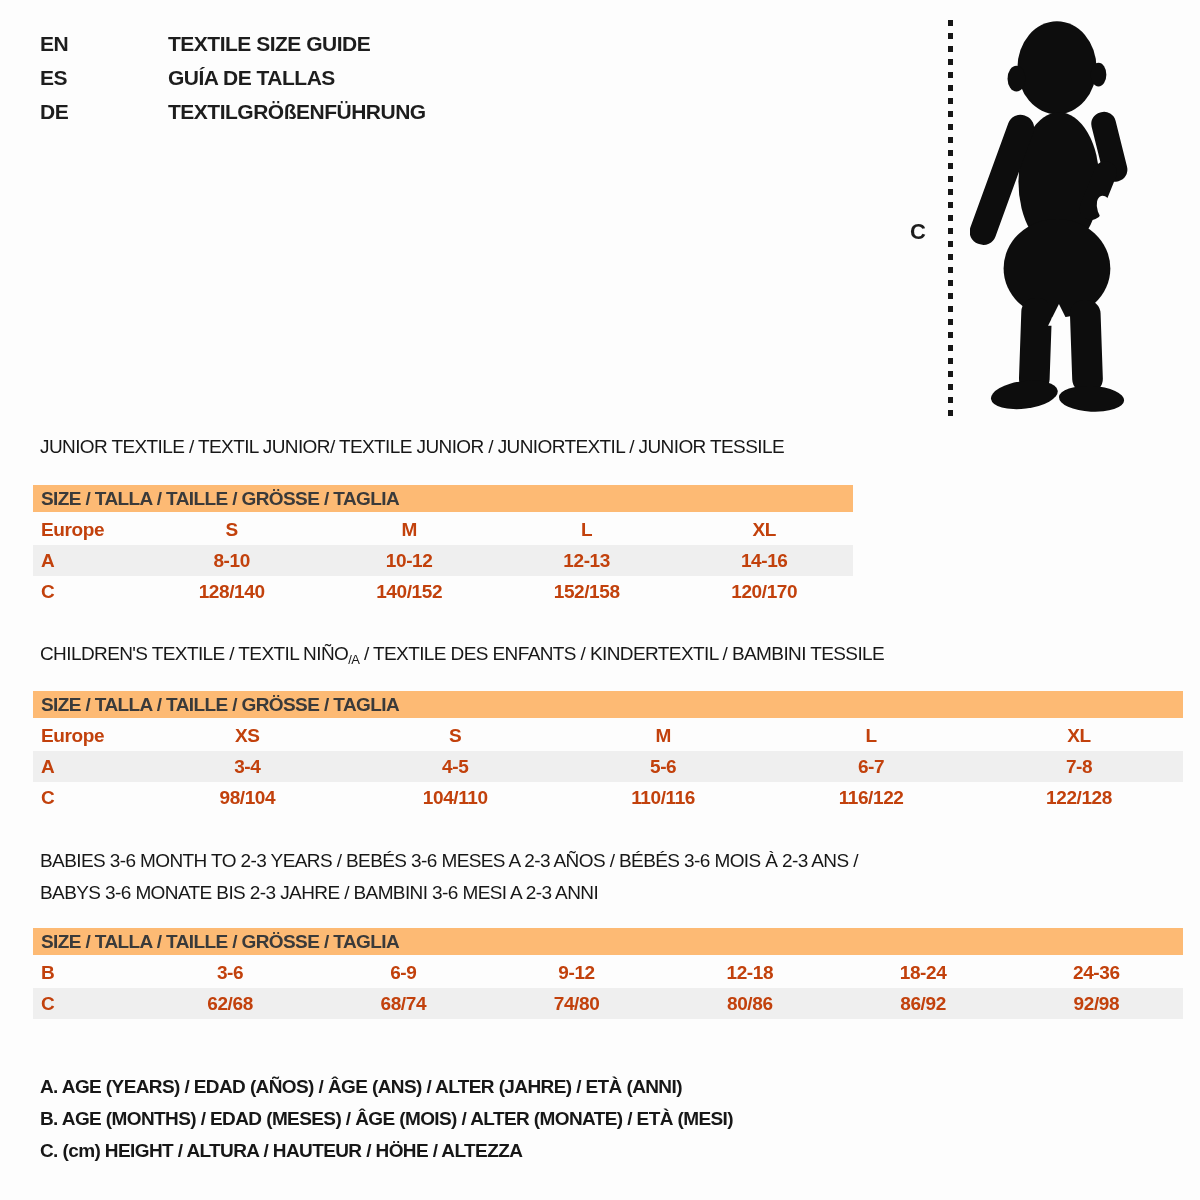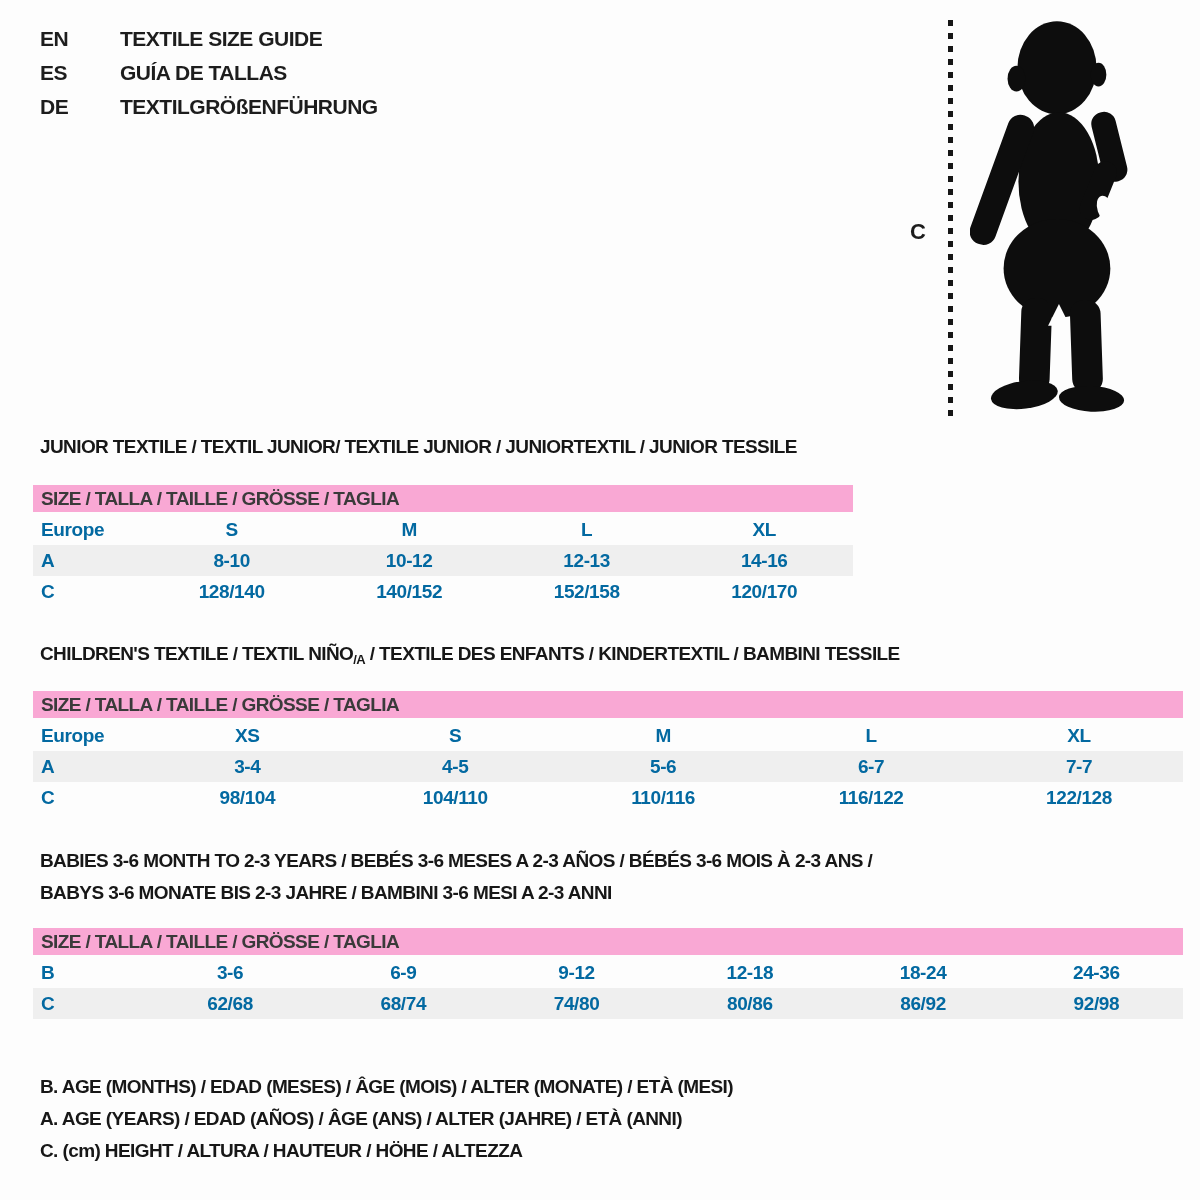--- a/index.html
+++ b/index.html
@@ -5,51 +5,51 @@
   html,body{margin:0;padding:0;}
   body{
     width:1200px;height:1200px;position:relative;overflow:hidden;
     background:#fdfdfd;color:#1d1d1d;
     font-family:"Liberation Sans",sans-serif;
   }
   .canvas{position:absolute;inset:0;}
 
   
   .langs{position:absolute;left:40px;top:27px;}
-  .lang-row{display:flex;height:34px;}
+  .lang-row{display:flex;height:34px;align-items:center;gap:48px;}
   .lang-code,.lang-label{font-weight:700;font-size:21px;letter-spacing:-0.5px;white-space:nowrap;}
   .lang-code{width:80px;}
 
   
   .measure-line{
     position:absolute;left:948px;top:20px;width:5px;height:396px;
     background:repeating-linear-gradient(to bottom,#161616 0 6px,transparent 6px 13px);
   }
   .measure-label{position:absolute;left:910px;top:219px;font-weight:700;font-size:22px;}
   .baby-svg{position:absolute;left:970px;top:12px;width:168px;height:408px;}
 
   
-  .sec-title{position:absolute;left:40px;font-weight:700;font-size:19px;letter-spacing:-0.6px;white-space:nowrap;color:#171717;}
+  .sec-title{position:absolute;left:40px;font-weight:400;font-size:19px;letter-spacing:-0.6px;white-space:nowrap;color:#171717;}
   .t-junior{top:436px;}
   .t-children{top:643px;}
   .t-babies{top:845px;line-height:32px;}
   .subscript{font-size:13px;vertical-align:-4px;letter-spacing:-0.6px;}
 
   
   .tbl{position:absolute;left:33px;}
   .junior-tbl{top:485px;width:820px;}
   .children-tbl{top:691px;width:1150px;}
   .babies-tbl{top:928px;width:1150px;}
   .size-bar{
-    height:27px;line-height:28px;background:#f9a8d4;color:#3a3a3a;
+    height:27px;line-height:28px;background:#fdba74;color:#3a3a3a;
     font-weight:700;font-size:19px;letter-spacing:-0.6px;
     padding-left:8px;box-sizing:border-box;margin-bottom:2px;white-space:nowrap;overflow:hidden;
   }
   table{width:100%;border-collapse:collapse;table-layout:fixed;}
-  td{height:31px;font-weight:700;font-size:19px;letter-spacing:-0.4px;text-align:center;padding:0;color:#0369a1;white-space:nowrap;}
+  td{height:31px;font-weight:700;font-size:19px;letter-spacing:-0.4px;text-align:center;padding:0;color:#c2410c;white-space:nowrap;}
   td.lbl{text-align:left;padding-left:8px;}
   tr.shaded td{background:#efefef;}
   .junior-tbl col.c0{width:13.4%;} .junior-tbl col.cd{width:21.65%;}
   .children-tbl col.c0{width:9.6%;} .children-tbl col.cd{width:18.08%;}
   .babies-tbl col.c0{width:9.6%;}  .babies-tbl col.cd{width:15.06%;}
 
   
   .legend{position:absolute;left:40px;top:1071px;}
   .legend-line{font-weight:700;font-size:19px;letter-spacing:-0.6px;line-height:32px;white-space:nowrap;color:#171717;}
 </style>
@@ -153,21 +153,21 @@
         <td>M</td>
         <td>L</td>
         <td>XL</td>
       </tr>
       <tr class="shaded">
         <td class="lbl">A</td>
         <td>3-4</td>
         <td>4-5</td>
         <td>5-6</td>
         <td>6-7</td>
-        <td>7-7</td>
+        <td>7-8</td>
       </tr>
       <tr>
         <td class="lbl">C</td>
         <td>98/104</td>
         <td>104/110</td>
         <td>110/116</td>
         <td>116/122</td>
         <td>122/128</td>
       </tr>
       </tbody>
@@ -207,18 +207,18 @@
         <td>74/80</td>
         <td>80/86</td>
         <td>86/92</td>
         <td>92/98</td>
       </tr>
       </tbody>
     </table>
   </div>
 
   <div class="legend">
+    <div class="legend-line">A. AGE (YEARS) / EDAD (AÑOS) / ÂGE (ANS) / ALTER (JAHRE) / ETÀ (ANNI)</div>
     <div class="legend-line">B. AGE (MONTHS) / EDAD (MESES) / ÂGE (MOIS) / ALTER (MONATE) / ETÀ (MESI)</div>
-    <div class="legend-line">A. AGE (YEARS) / EDAD (AÑOS) / ÂGE (ANS) / ALTER (JAHRE) / ETÀ (ANNI)</div>
     <div class="legend-line">C. (cm) HEIGHT / ALTURA / HAUTEUR / HÖHE / ALTEZZA</div>
   </div>
 
 </div>
 
 </body></html>

